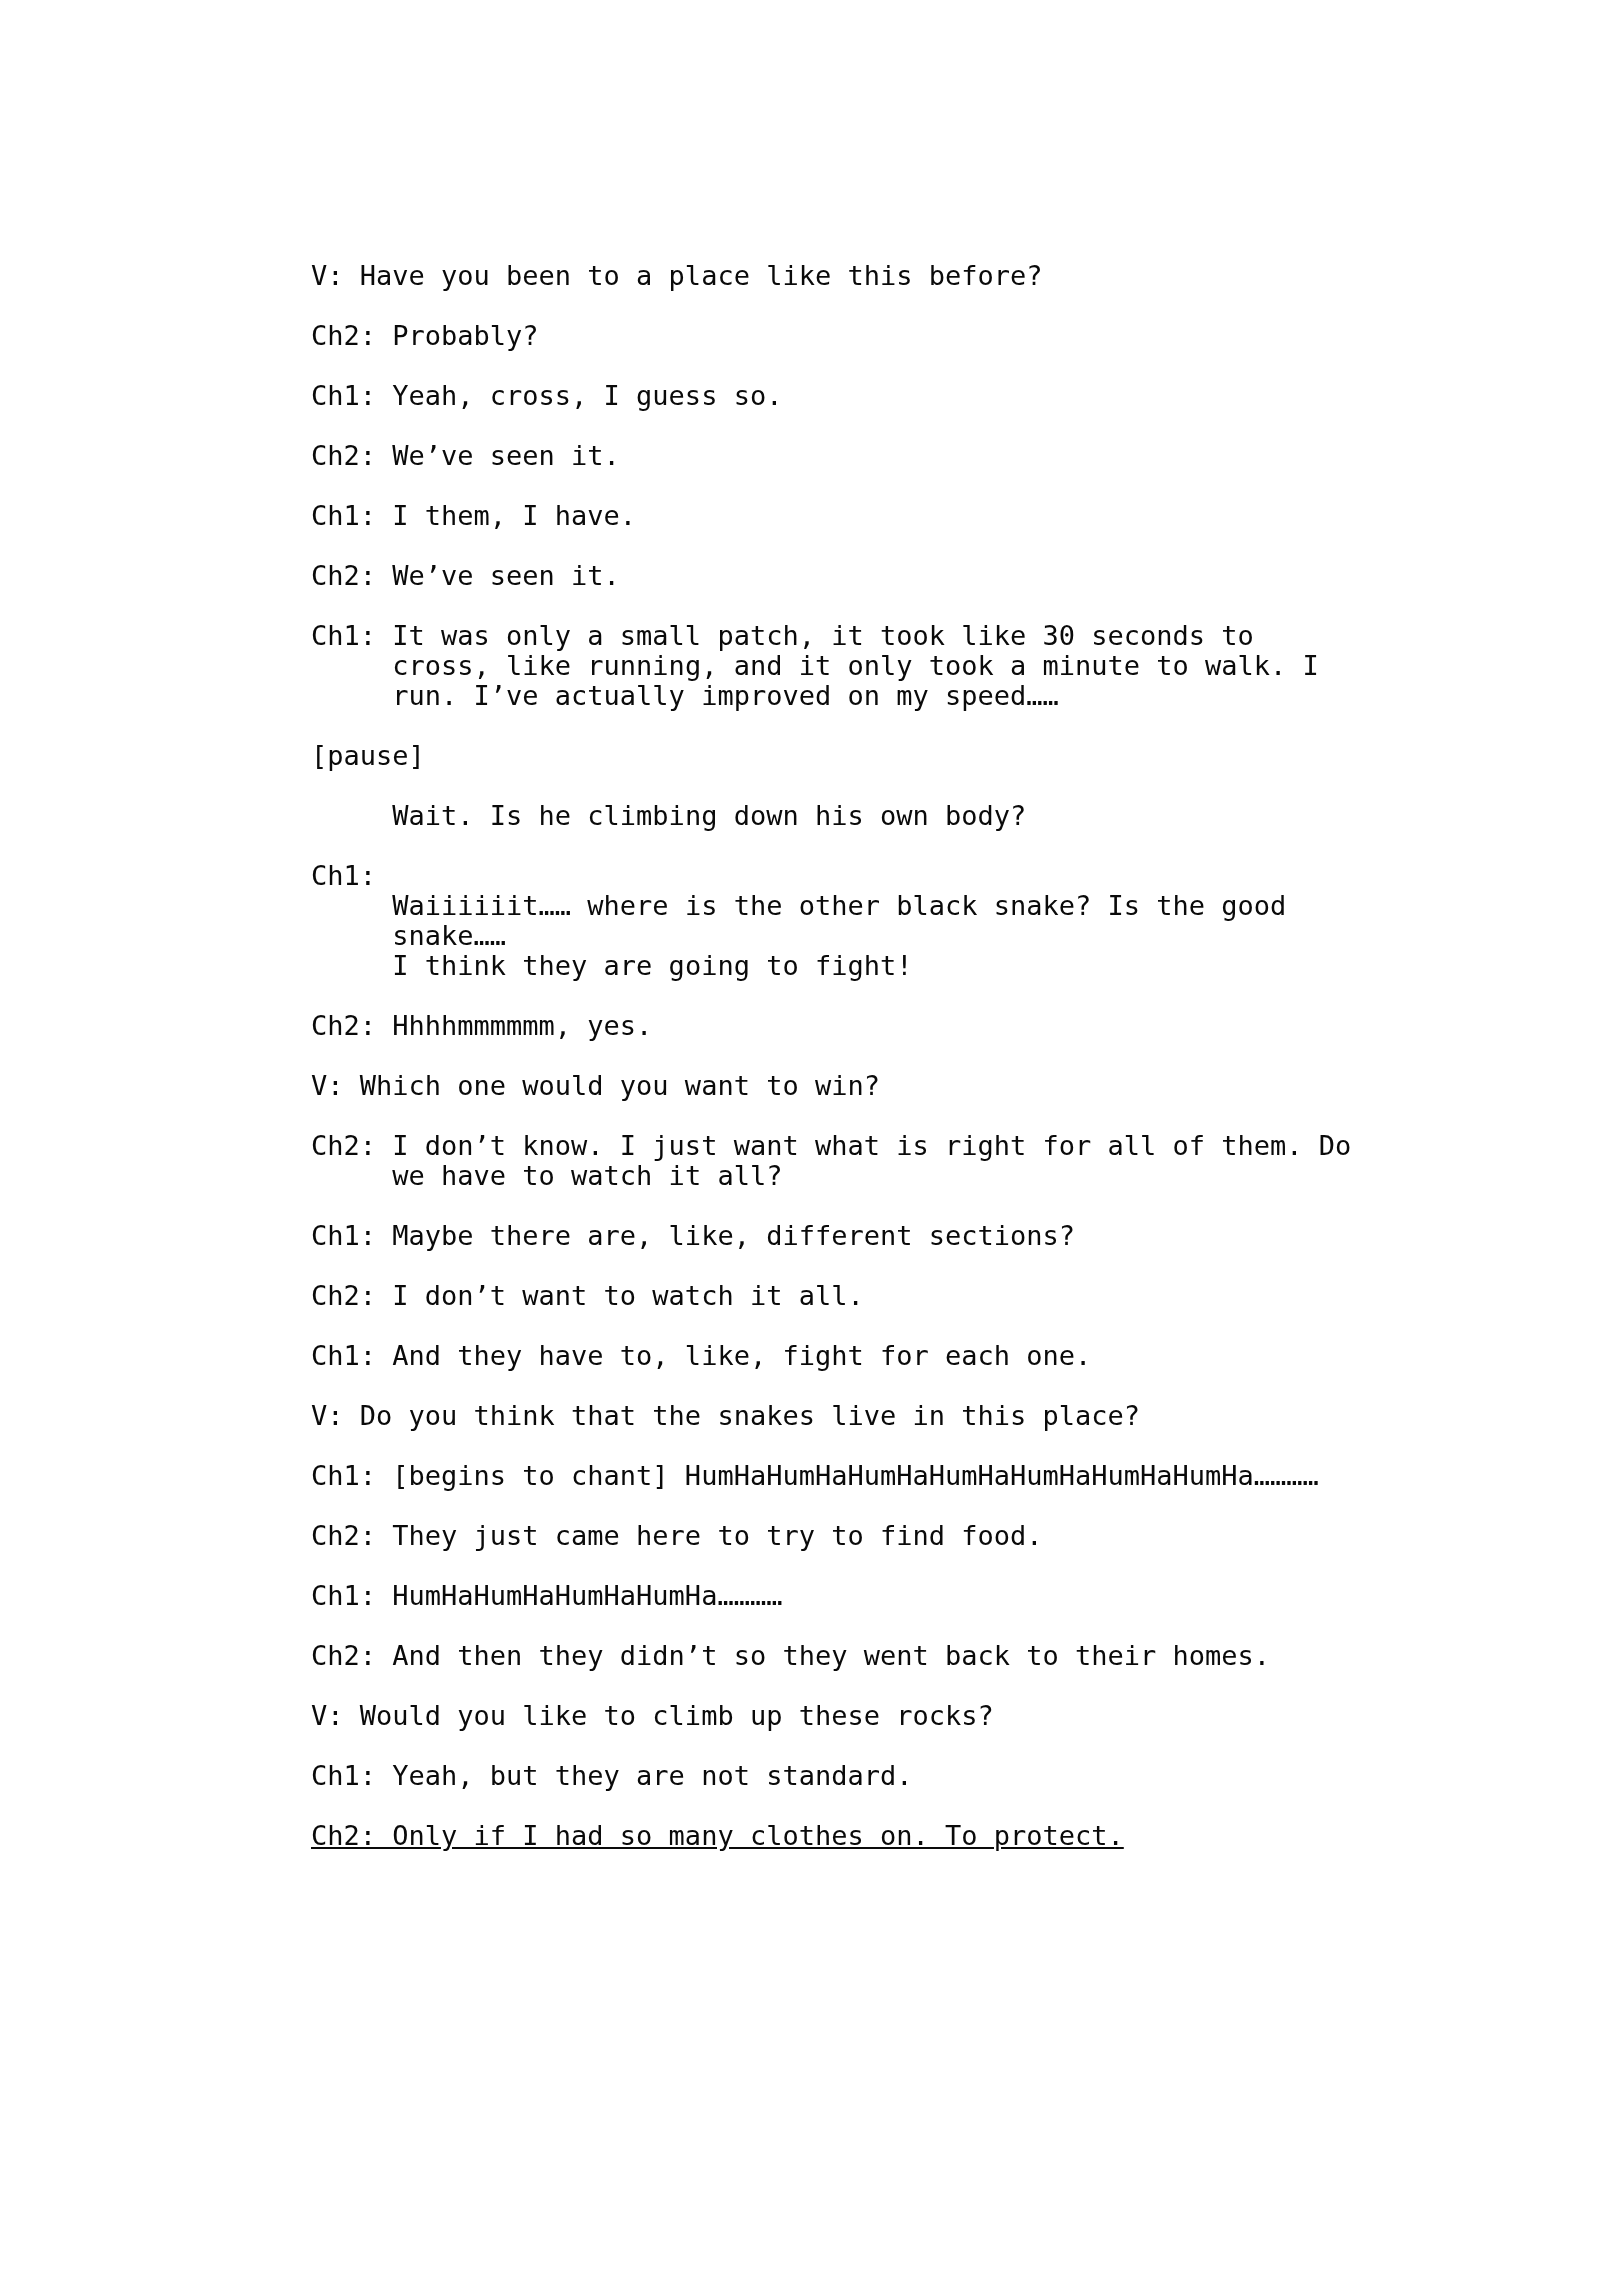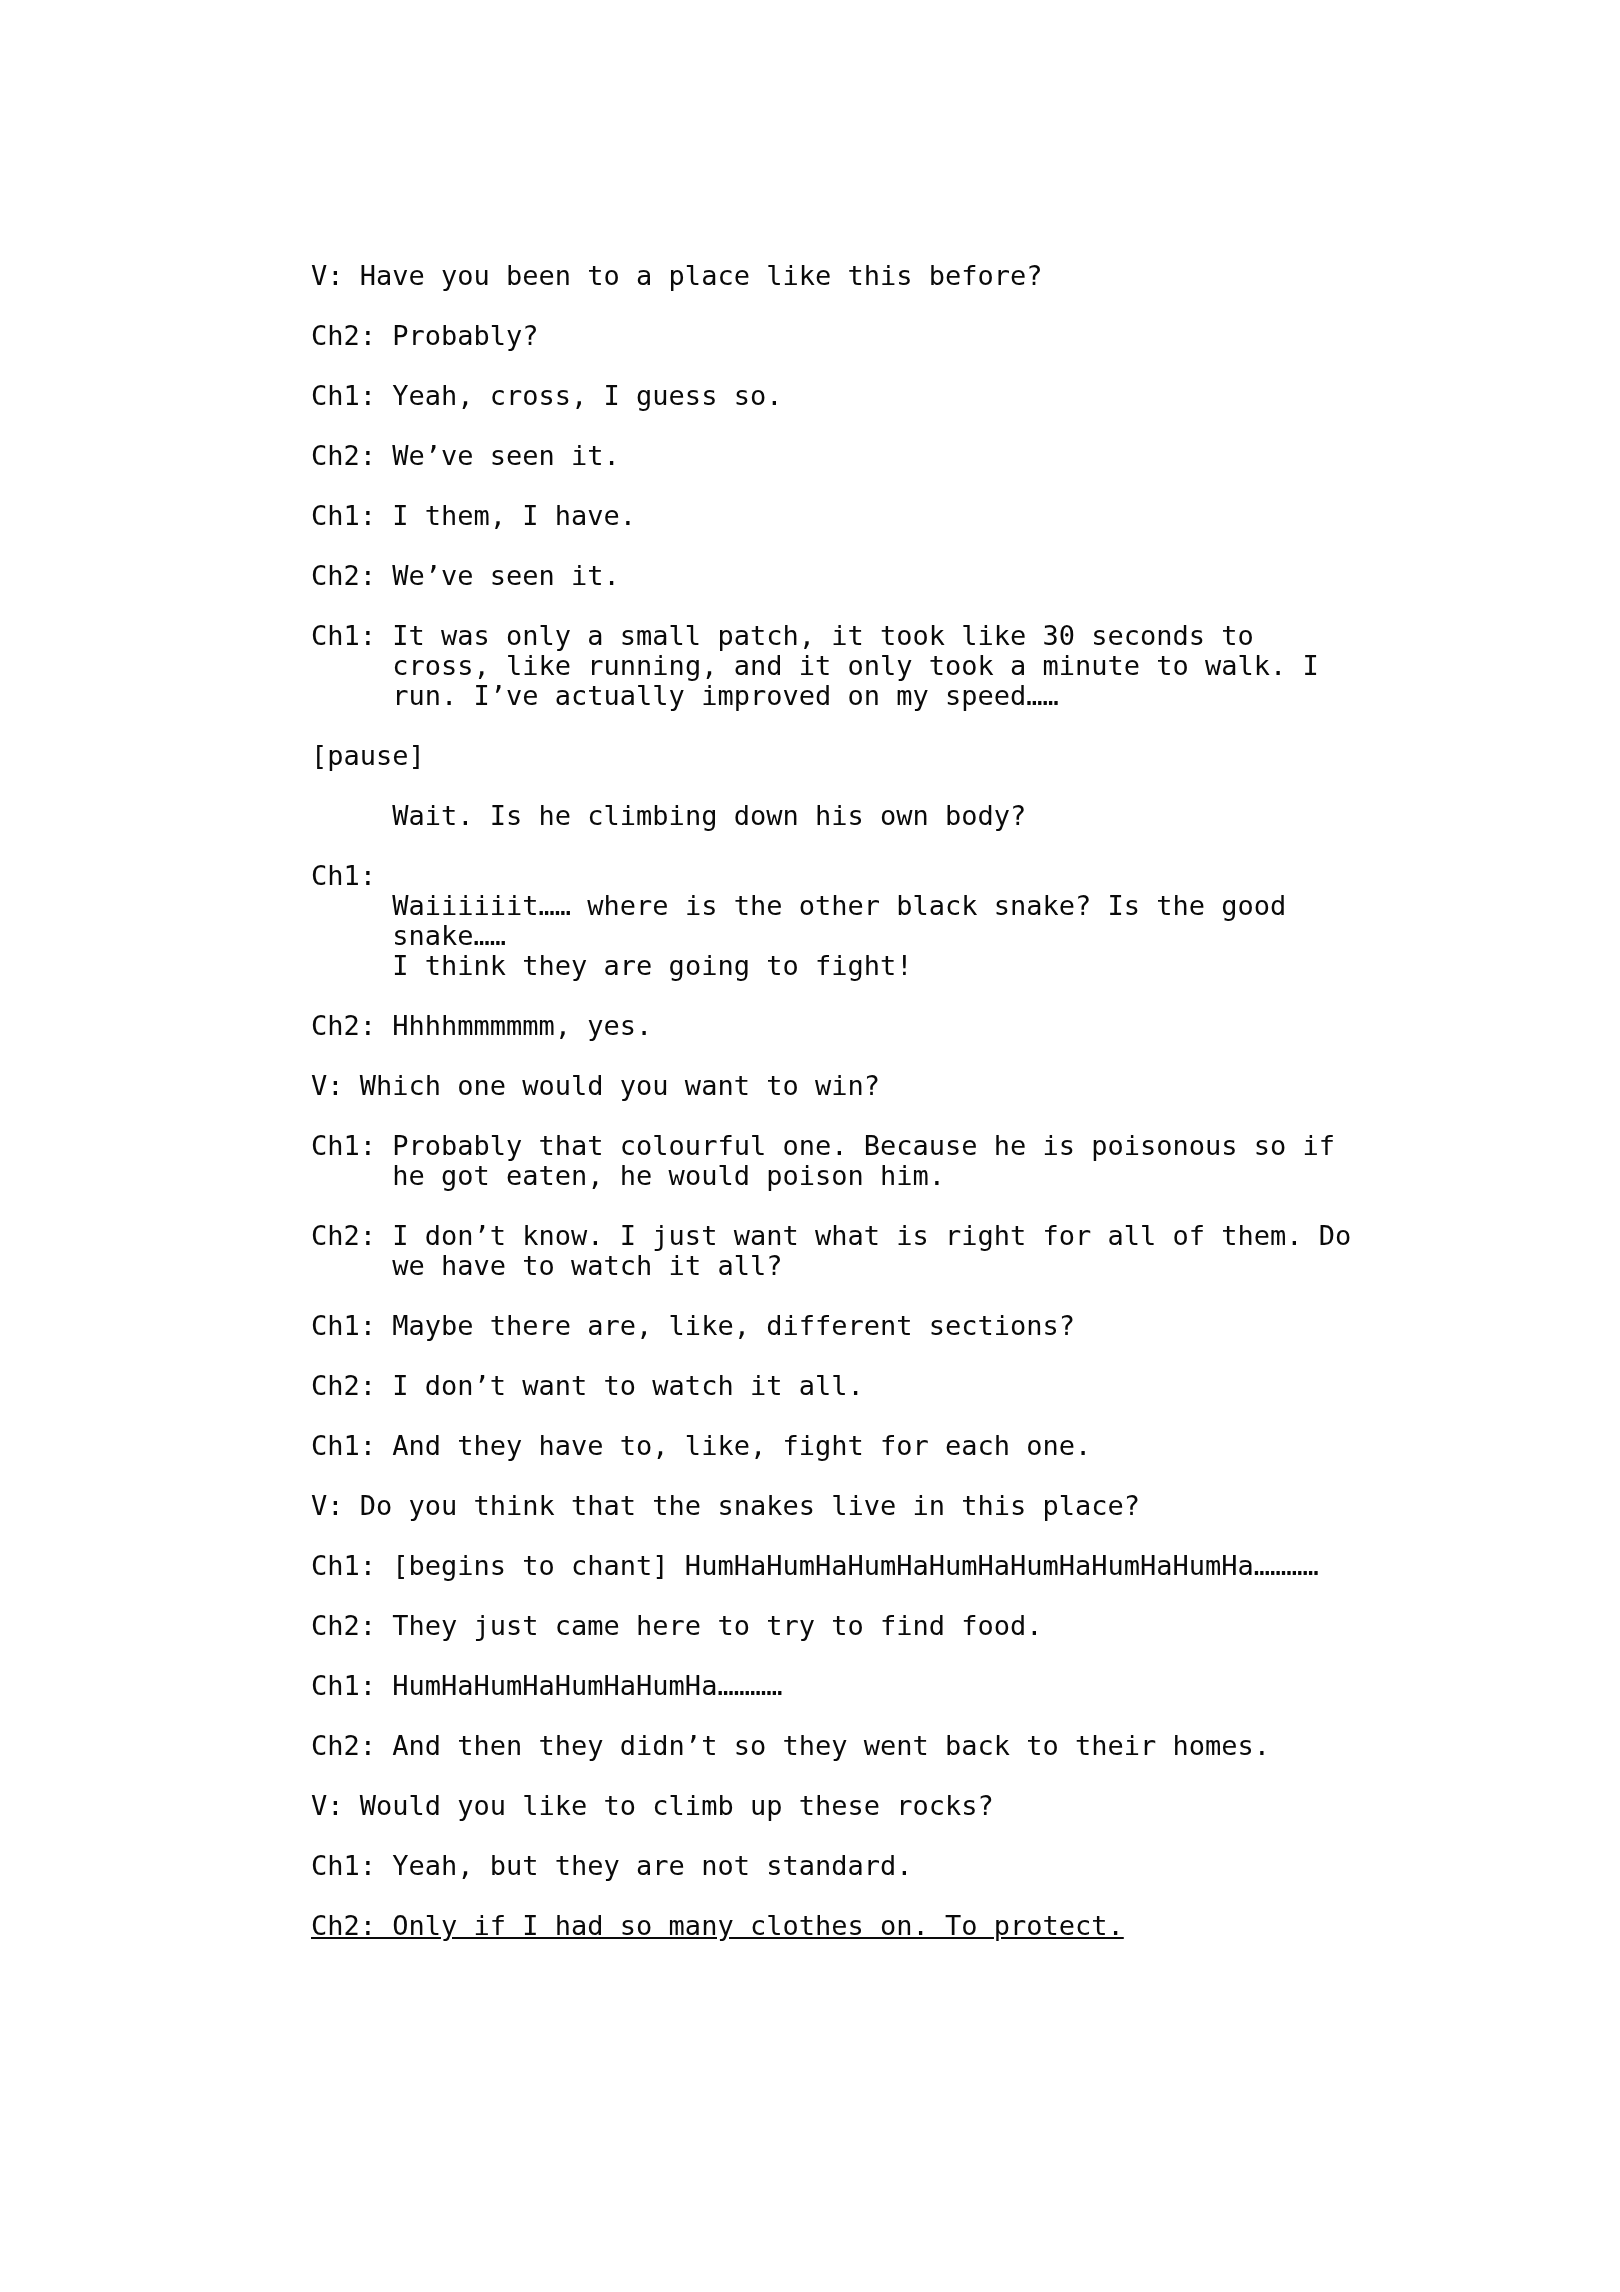--- a/index.html
+++ b/index.html
@@ -36,17 +36,16 @@
 </style>
 </head>
 <body>
 
 <div class="page">
   <div class="transcript"><div class="turn">V: Have you been to a place like this before?</div><div class="turn">Ch2: Probably?</div><div class="turn">Ch1: Yeah, cross, I guess so.</div><div class="turn">Ch2: We’ve seen it.</div><div class="turn">Ch1: I them, I have.</div><div class="turn">Ch2: We’ve seen it.</div><div class="turn">Ch1: It was only a small patch, it took like 30 seconds to
      cross, like running, and it only took a minute to walk. I
      run. I’ve actually improved on my speed……</div><div class="turn">[pause]</div><div class="turn">     Wait. Is he climbing down his own body?</div><div class="turn">Ch1:
      Waiiiiiit…… where is the other black snake? Is the good
      snake……
-     I think they are going to fight!</div><div class="turn">Ch2: Hhhhmmmmmm, yes.</div><div class="turn">V: Which one would you want to win?</div><div class="turn">Ch1: Probably that colourful one. Because he is poisonous so if
-     he got eaten, he would poison him.</div><div class="turn">Ch2: I don’t know. I just want what is right for all of them. Do
+     I think they are going to fight!</div><div class="turn">Ch2: Hhhhmmmmmm, yes.</div><div class="turn">V: Which one would you want to win?</div><div class="turn">Ch2: I don’t know. I just want what is right for all of them. Do
      we have to watch it all?</div><div class="turn">Ch1: Maybe there are, like, different sections?</div><div class="turn">Ch2: I don’t want to watch it all.</div><div class="turn">Ch1: And they have to, like, fight for each one.</div><div class="turn">V: Do you think that the snakes live in this place?</div><div class="turn">Ch1: [begins to chant] HumHaHumHaHumHaHumHaHumHaHumHaHumHa…………</div><div class="turn">Ch2: They just came here to try to find food.</div><div class="turn">Ch1: HumHaHumHaHumHaHumHa…………</div><div class="turn">Ch2: And then they didn’t so they went back to their homes.</div><div class="turn">V: Would you like to climb up these rocks?</div><div class="turn">Ch1: Yeah, but they are not standard.</div><div class="turn">Ch2: Only if I had so many clothes on. To protect.</div></div>
 </div>
 
 
 </body></html>

